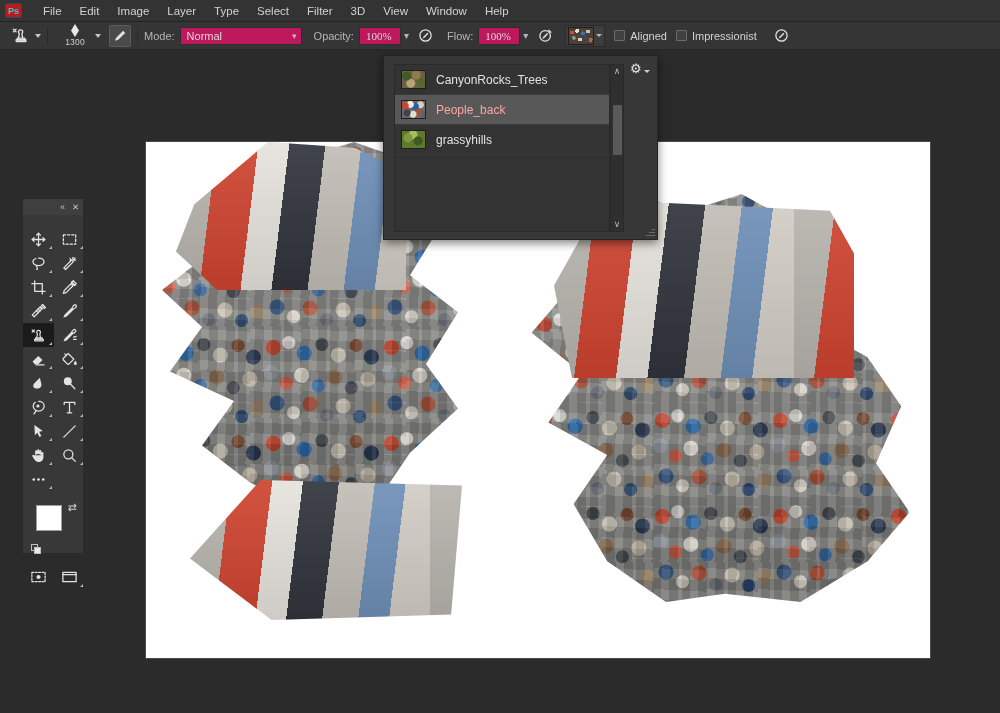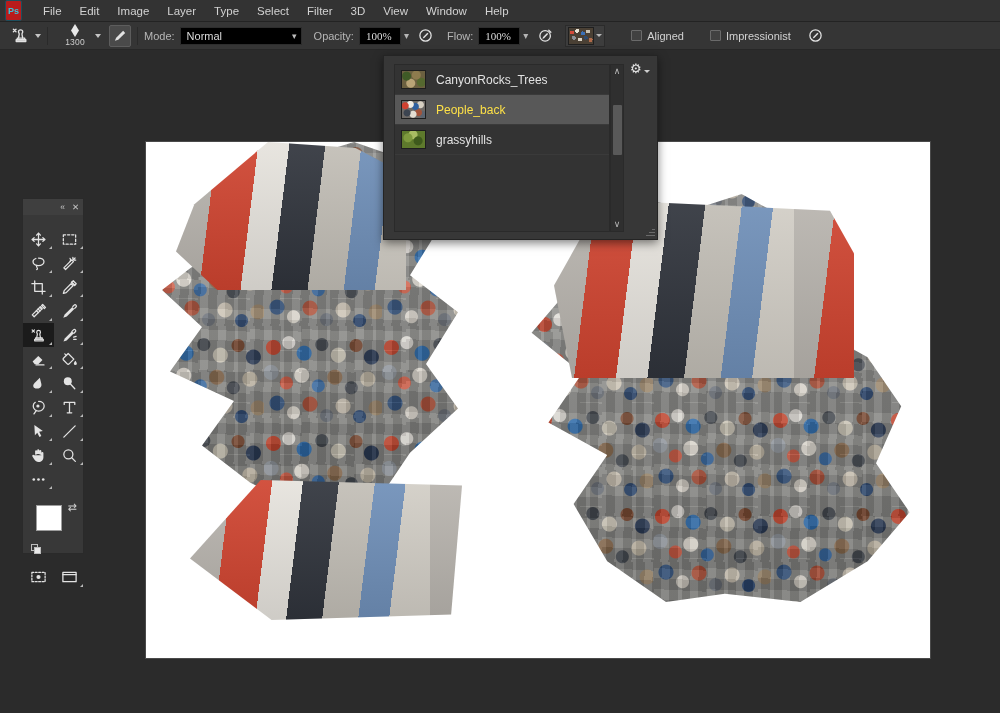--- a/index.html
+++ b/index.html
@@ -11,21 +11,21 @@
   }
   .app { position: relative; width: 1000px; height: 713px; background: #2b2b2b; }
 
   
   .menubar {
     position: absolute; left: 0; top: 0; width: 1000px; height: 22px;
     background: #333333; display: flex; align-items: center;
     border-bottom: 1px solid #232323;
   }
   .ps-logo {
-    width: 17px; height: 21px; margin-left: 5px; margin-right: 12px;
+    width: 17px; height: 15px; margin-left: 5px; margin-right: 12px;
     background: #b91c1c; border: 1px solid #1d4f5e; border-radius: 2px;
     color: #39c5d8; font-size: 9px; font-weight: bold;
     display: flex; align-items: center; justify-content: center;
     font-family: "Liberation Sans", sans-serif;
   }
   .menuitem {
     color: #d2d2d2; font-size: 11.5px; padding: 3px 9px; cursor: default;
     white-space: nowrap;
   }
 
@@ -63,21 +63,21 @@
   }
   .brush-size-num { color: #cfcfcf; font-size: 8.5px; margin-top: 0px; letter-spacing: .2px; }
 
   .panel-btn {
     width: 22px; height: 22px; display: flex; align-items: center; justify-content: center;
     border-radius: 2px;
   }
   .panel-btn.framed { background: #4a4a4a; border: 1px solid #5d5d5d; }
 
   .combo {
-    background: #000000; border: 1px solid #2d2d2d; height: 18px;
+    background: #be185d; border: 1px solid #2d2d2d; height: 18px;
     display: flex; align-items: center; color: #dcdcdc; font-size: 11px;
     padding: 0 4px 0 6px; border-radius: 1px;
   }
   .combo .cval { flex: 1; white-space: nowrap; }
   .combo .cchev { margin-left: 8px; color: #bdbdbd; font-size: 9px; }
   .combo-mode { width: 122px; }
   .combo-num { width: 42px; justify-content: space-between; padding-right: 2px; font-family: Liberation Serif, serif; }
   .chevron-sep { color: #b5b5b5; font-size: 10px; margin: 0 3px; }
 
   .pattern-swatch-wrap {
@@ -90,21 +90,21 @@
     background-image:
       radial-gradient(circle at 12% 28%, #d24a3a 0 2px, transparent 2px),
       radial-gradient(circle at 34% 18%, #e8e2d6 0 2px, transparent 2px),
       radial-gradient(circle at 58% 34%, #3a6fb5 0 2px, transparent 2px),
       radial-gradient(circle at 80% 22%, #c9c2b4 0 2px, transparent 2px),
       radial-gradient(circle at 20% 62%, #8a8f96 0 2px, transparent 2px),
       radial-gradient(circle at 46% 72%, #d8d2c6 0 2px, transparent 2px),
       radial-gradient(circle at 70% 60%, #2f4a6d 0 2px, transparent 2px),
       radial-gradient(circle at 90% 74%, #b06a4a 0 2px, transparent 2px);
   }
-  .checkbox-row { display: flex; align-items: center; margin-left: 26px; }
+  .checkbox-row { display: flex; align-items: center; margin-left: 9px; }
   .cbox {
     width: 11px; height: 11px; background: #414141; border: 1px solid #6a6a6a;
     margin-right: 5px; border-radius: 1px;
   }
   .cbox-label { color: #d2d2d2; font-size: 11px; white-space: nowrap; }
 
   
   .doc-area { position: absolute; left: 0; top: 50px; width: 1000px; height: 663px; background: #2b2b2b; }
   .canvas {
     position: absolute; left: 146px; top: 92px; width: 784px; height: 516px;
@@ -230,21 +230,21 @@
     background: #333333; border: 1px solid #2a2a2a; overflow: hidden;
   }
   .prow {
     height: 30px; display: flex; align-items: center; padding: 0 6px;
     border-bottom: 1px solid #3a3a3a;
     text-align: center;
   }
   .prow.sel { background: #585858; }
   .pthumb { width: 25px; height: 19px; border: 1px solid #1e1e1e; flex: 0 0 auto; }
   .plabel { color: #e2e2e2; font-size: 12px; margin-left: 10px; white-space: nowrap; }
-  .prow.sel .plabel { color: #fde047; }
+  .prow.sel .plabel { color: #fca5a5; }
 
   .th-canyontrees {
     background-color: #6b6040;
     background-image:
       radial-gradient(circle at 20% 30%, #3f5a26 0 4px, transparent 5px),
       radial-gradient(circle at 62% 24%, #8e7b4e 0 4px, transparent 5px),
       radial-gradient(circle at 38% 72%, #b9a477 0 4px, transparent 5px),
       radial-gradient(circle at 84% 66%, #55682f 0 4px, transparent 5px);
   }
   .th-canyonlight {

